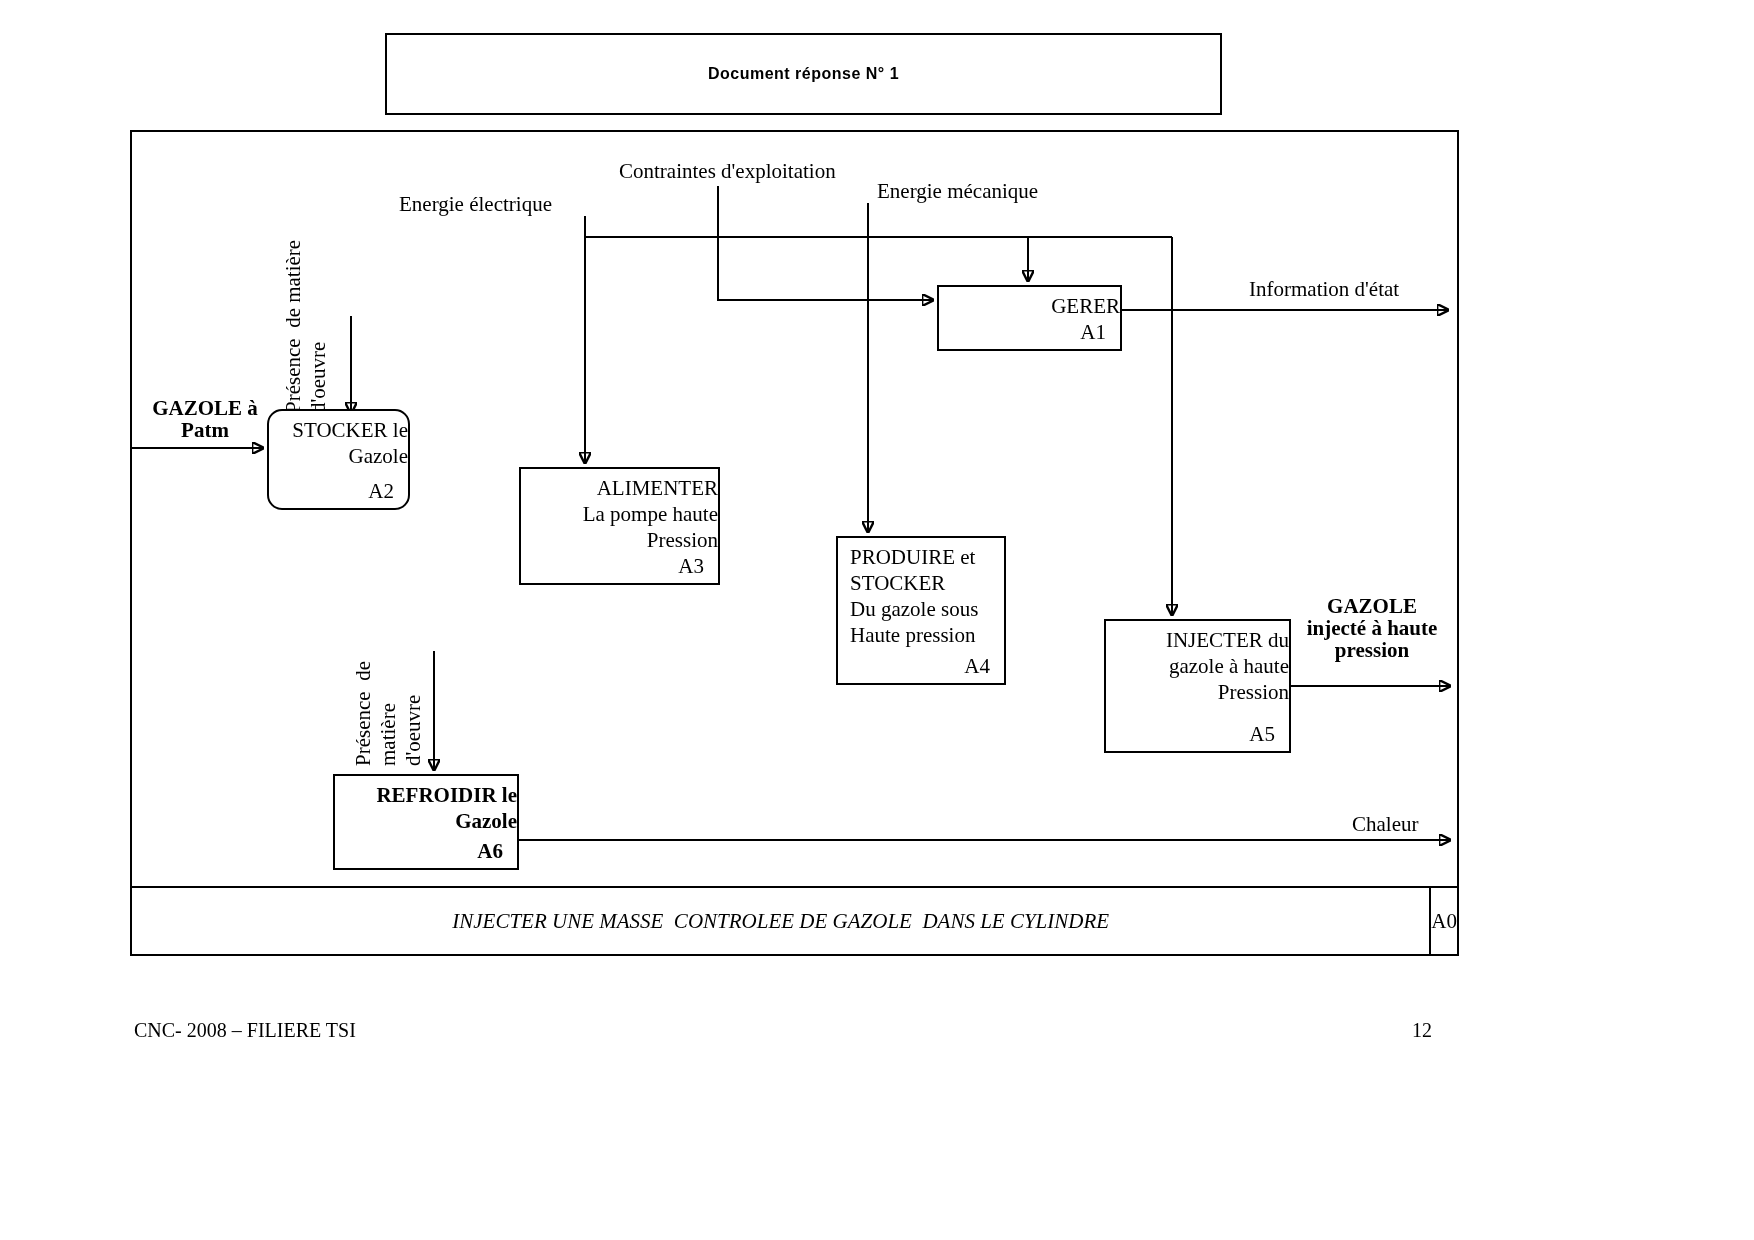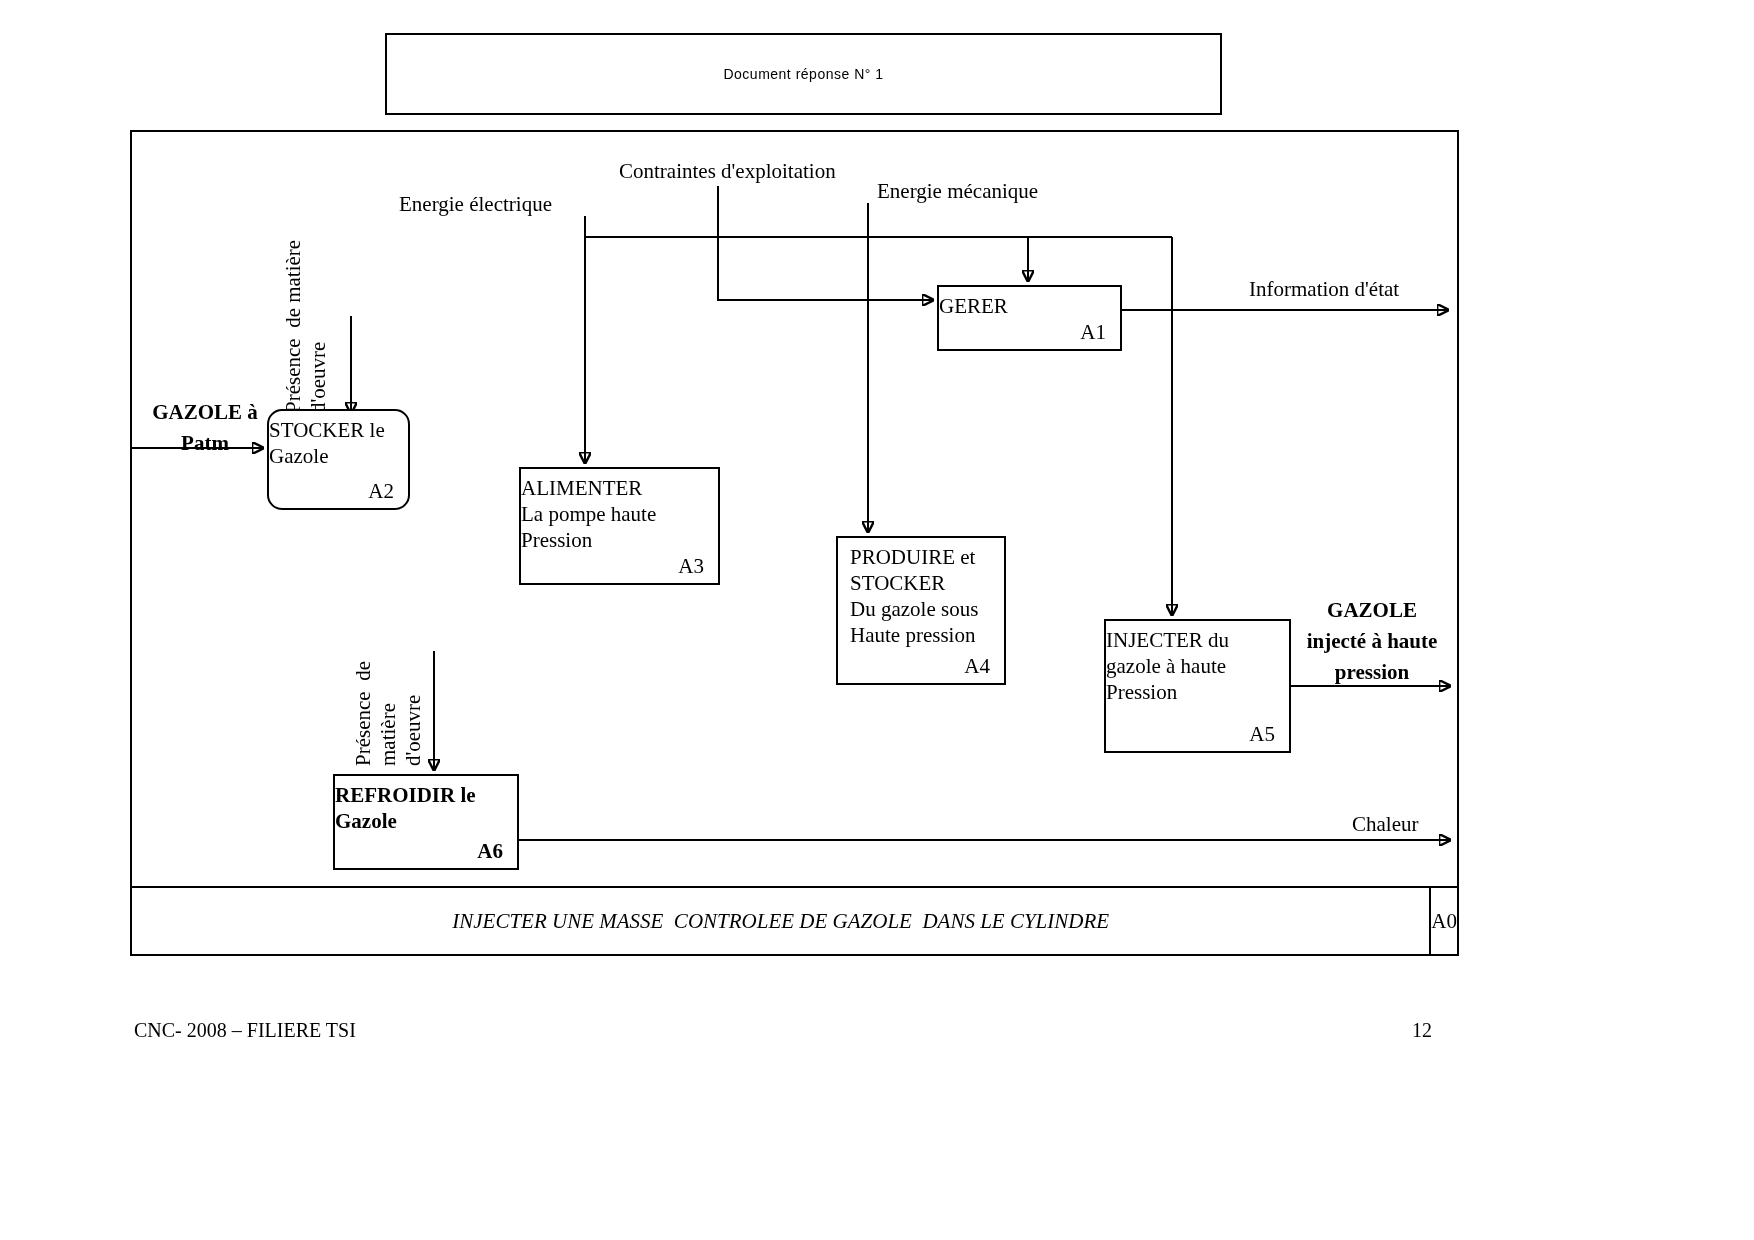--- a/index.html
+++ b/index.html
@@ -9,41 +9,41 @@
     font-family:"Liberation Serif", serif; color:#000; overflow:hidden;
   }
 
   
   #title-box {
     position:absolute; left:385px; top:33px; width:837px; height:82px;
     border:2px solid #000; display:flex; flex-direction:column;
     align-items:center; justify-content:center; gap:3px;
     font-family:"Liberation Sans", sans-serif;
   }
-  #title-box .t1 { font-size:14px; font-weight:normal; letter-spacing:.5px; }
+  #title-box .t1 { font-size:16px; font-weight:bold; letter-spacing:.5px; }
   #title-box .t2 { font-size:22px; font-weight:bold; font-style:italic; letter-spacing:.3px; }
 
   
   #frame {
     position:absolute; left:130px; top:130px; width:1329px; height:826px;
     border:2px solid #000; background:transparent;
   }
 
   
   .fbox { position:absolute; border:2px solid #000; background:#fff; }
   .fbox .blabel {
-    padding-top:6px; text-align:left; font-size:21px; line-height:26px;
+    padding-top:6px; text-align:right; font-size:21px; line-height:26px;
     white-space:pre-wrap;
   }
   .fbox.leftalign .blabel { text-align:left; padding-left:12px; }
   .fbox .bid { position:absolute; right:14px; bottom:4px; font-size:21px; }
 
   
   .lbl { position:absolute; font-size:21px; line-height:25px; white-space:pre; }
-  .mlbl { position:absolute; font-size:21px; line-height:31px; white-space:pre-wrap; text-align:center; }
+  .mlbl { position:absolute; font-size:21px; line-height:22px; white-space:pre-wrap; text-align:center; }
   .bold { font-weight:bold; }
   .rot {
     position:absolute; transform:rotate(-90deg); font-size:21px; line-height:25px;
     white-space:pre-wrap; text-align:left;
   }
 
   
   #bottom-band {
     position:absolute; left:130px; top:886px; width:1329px; height:70px;
     border:2px solid #000; display:flex; background:#fff;

